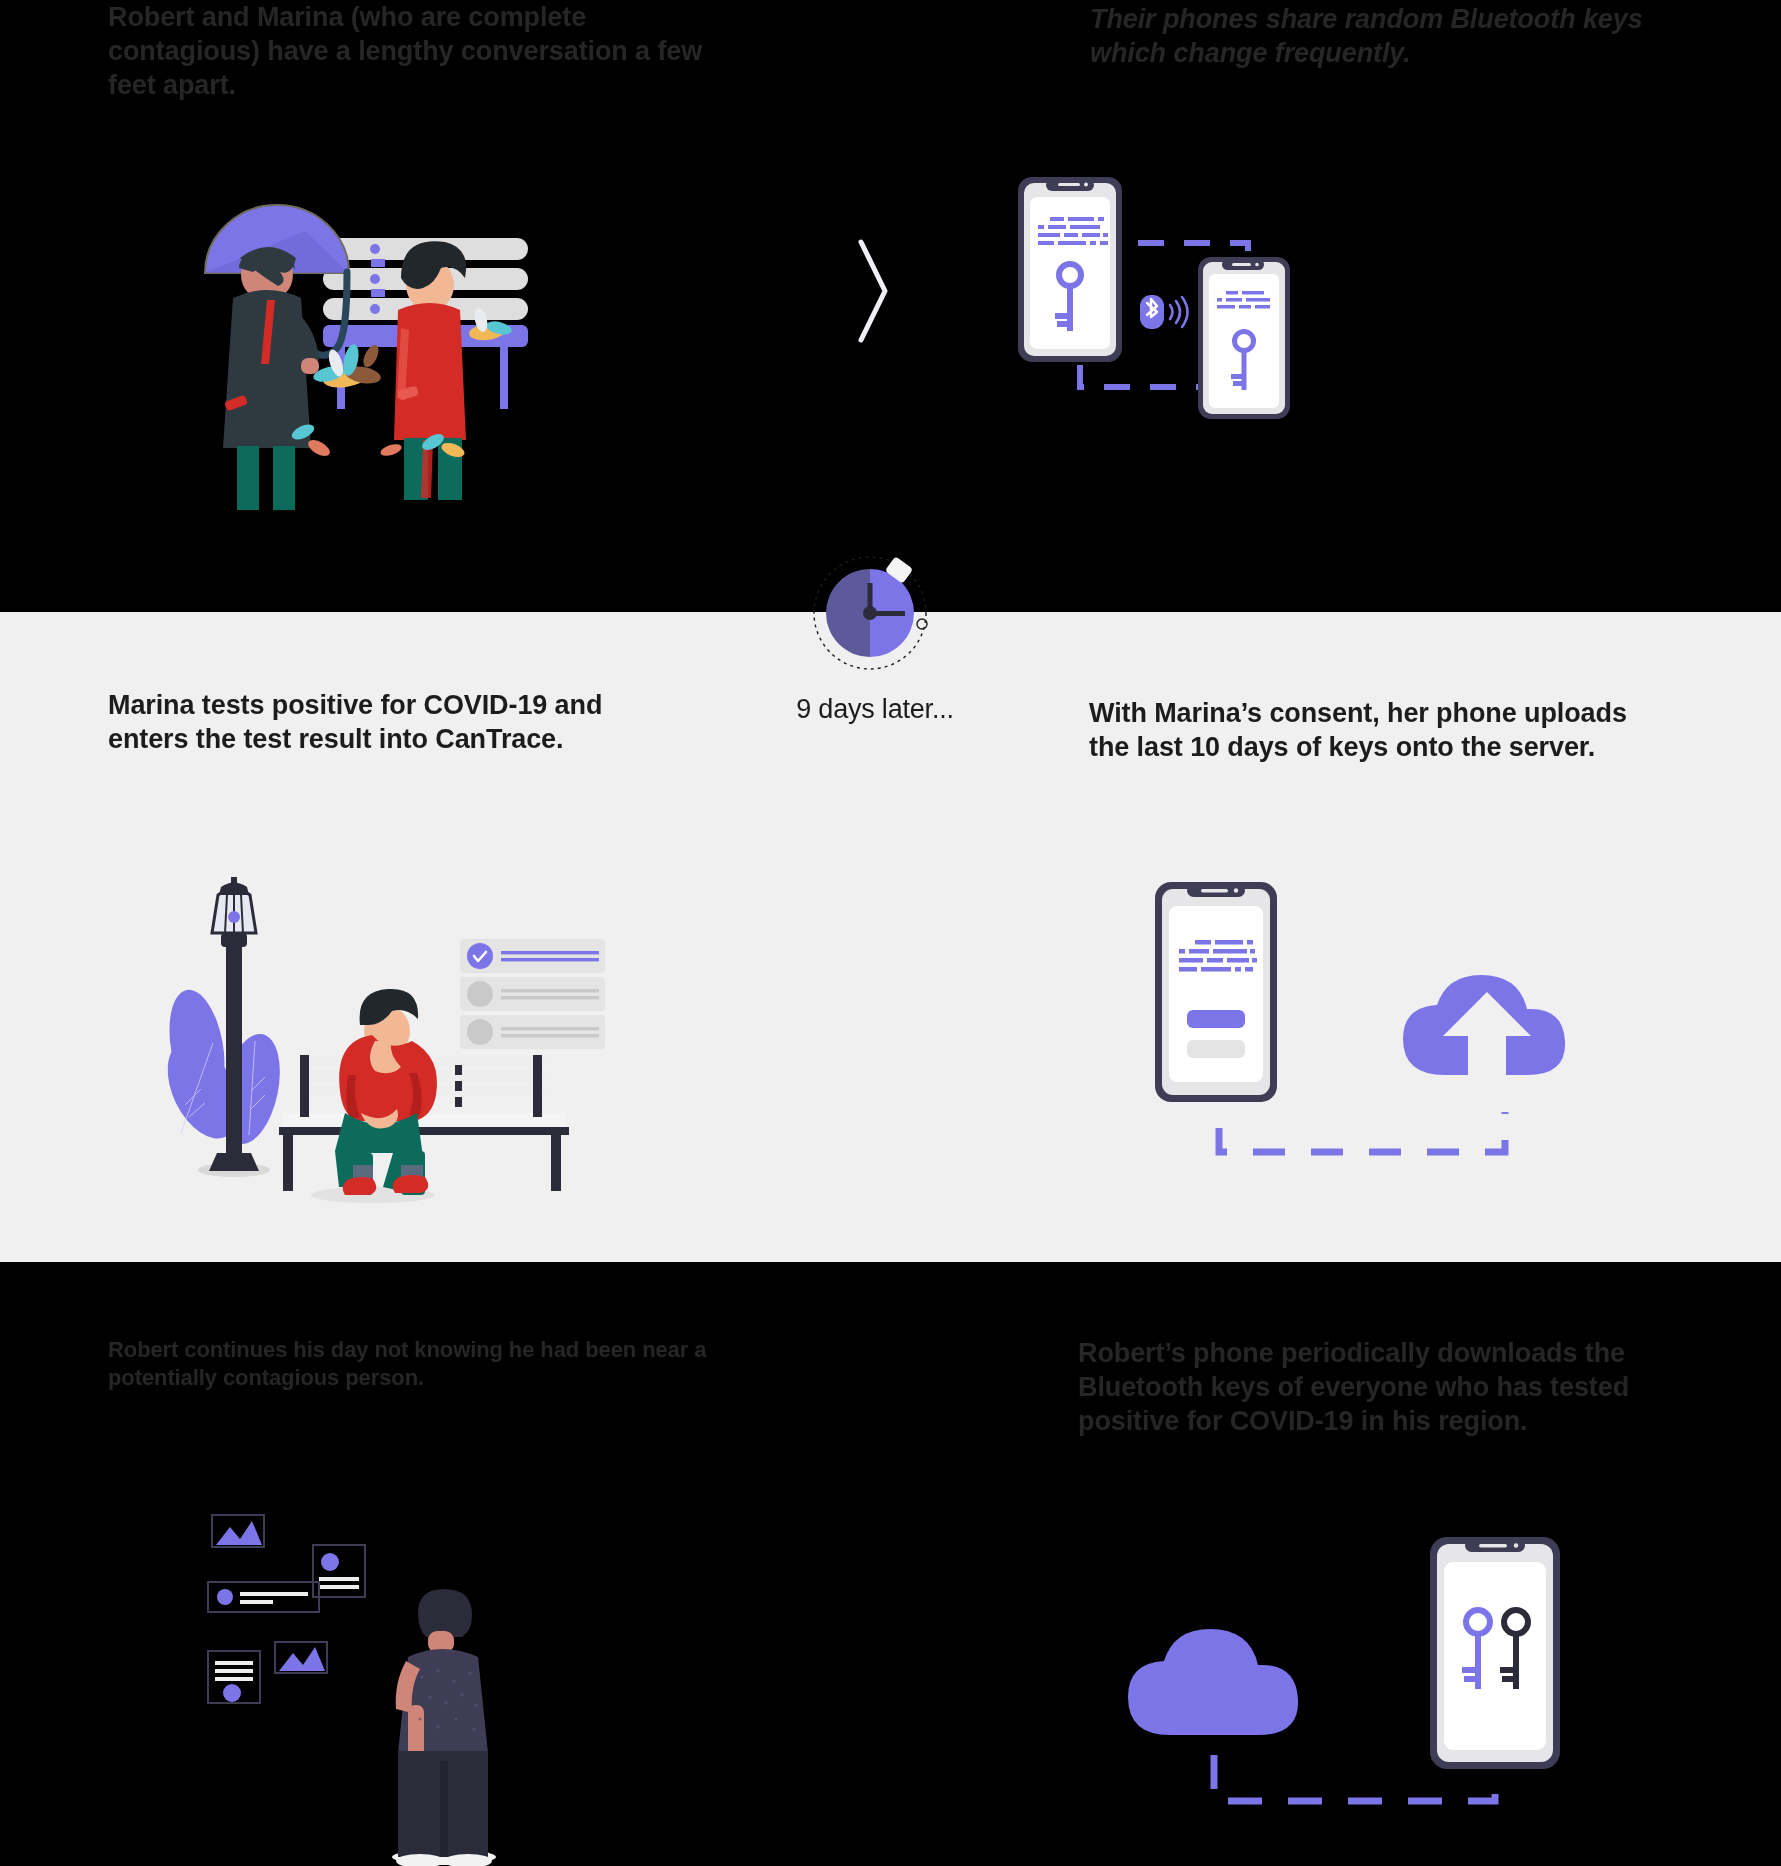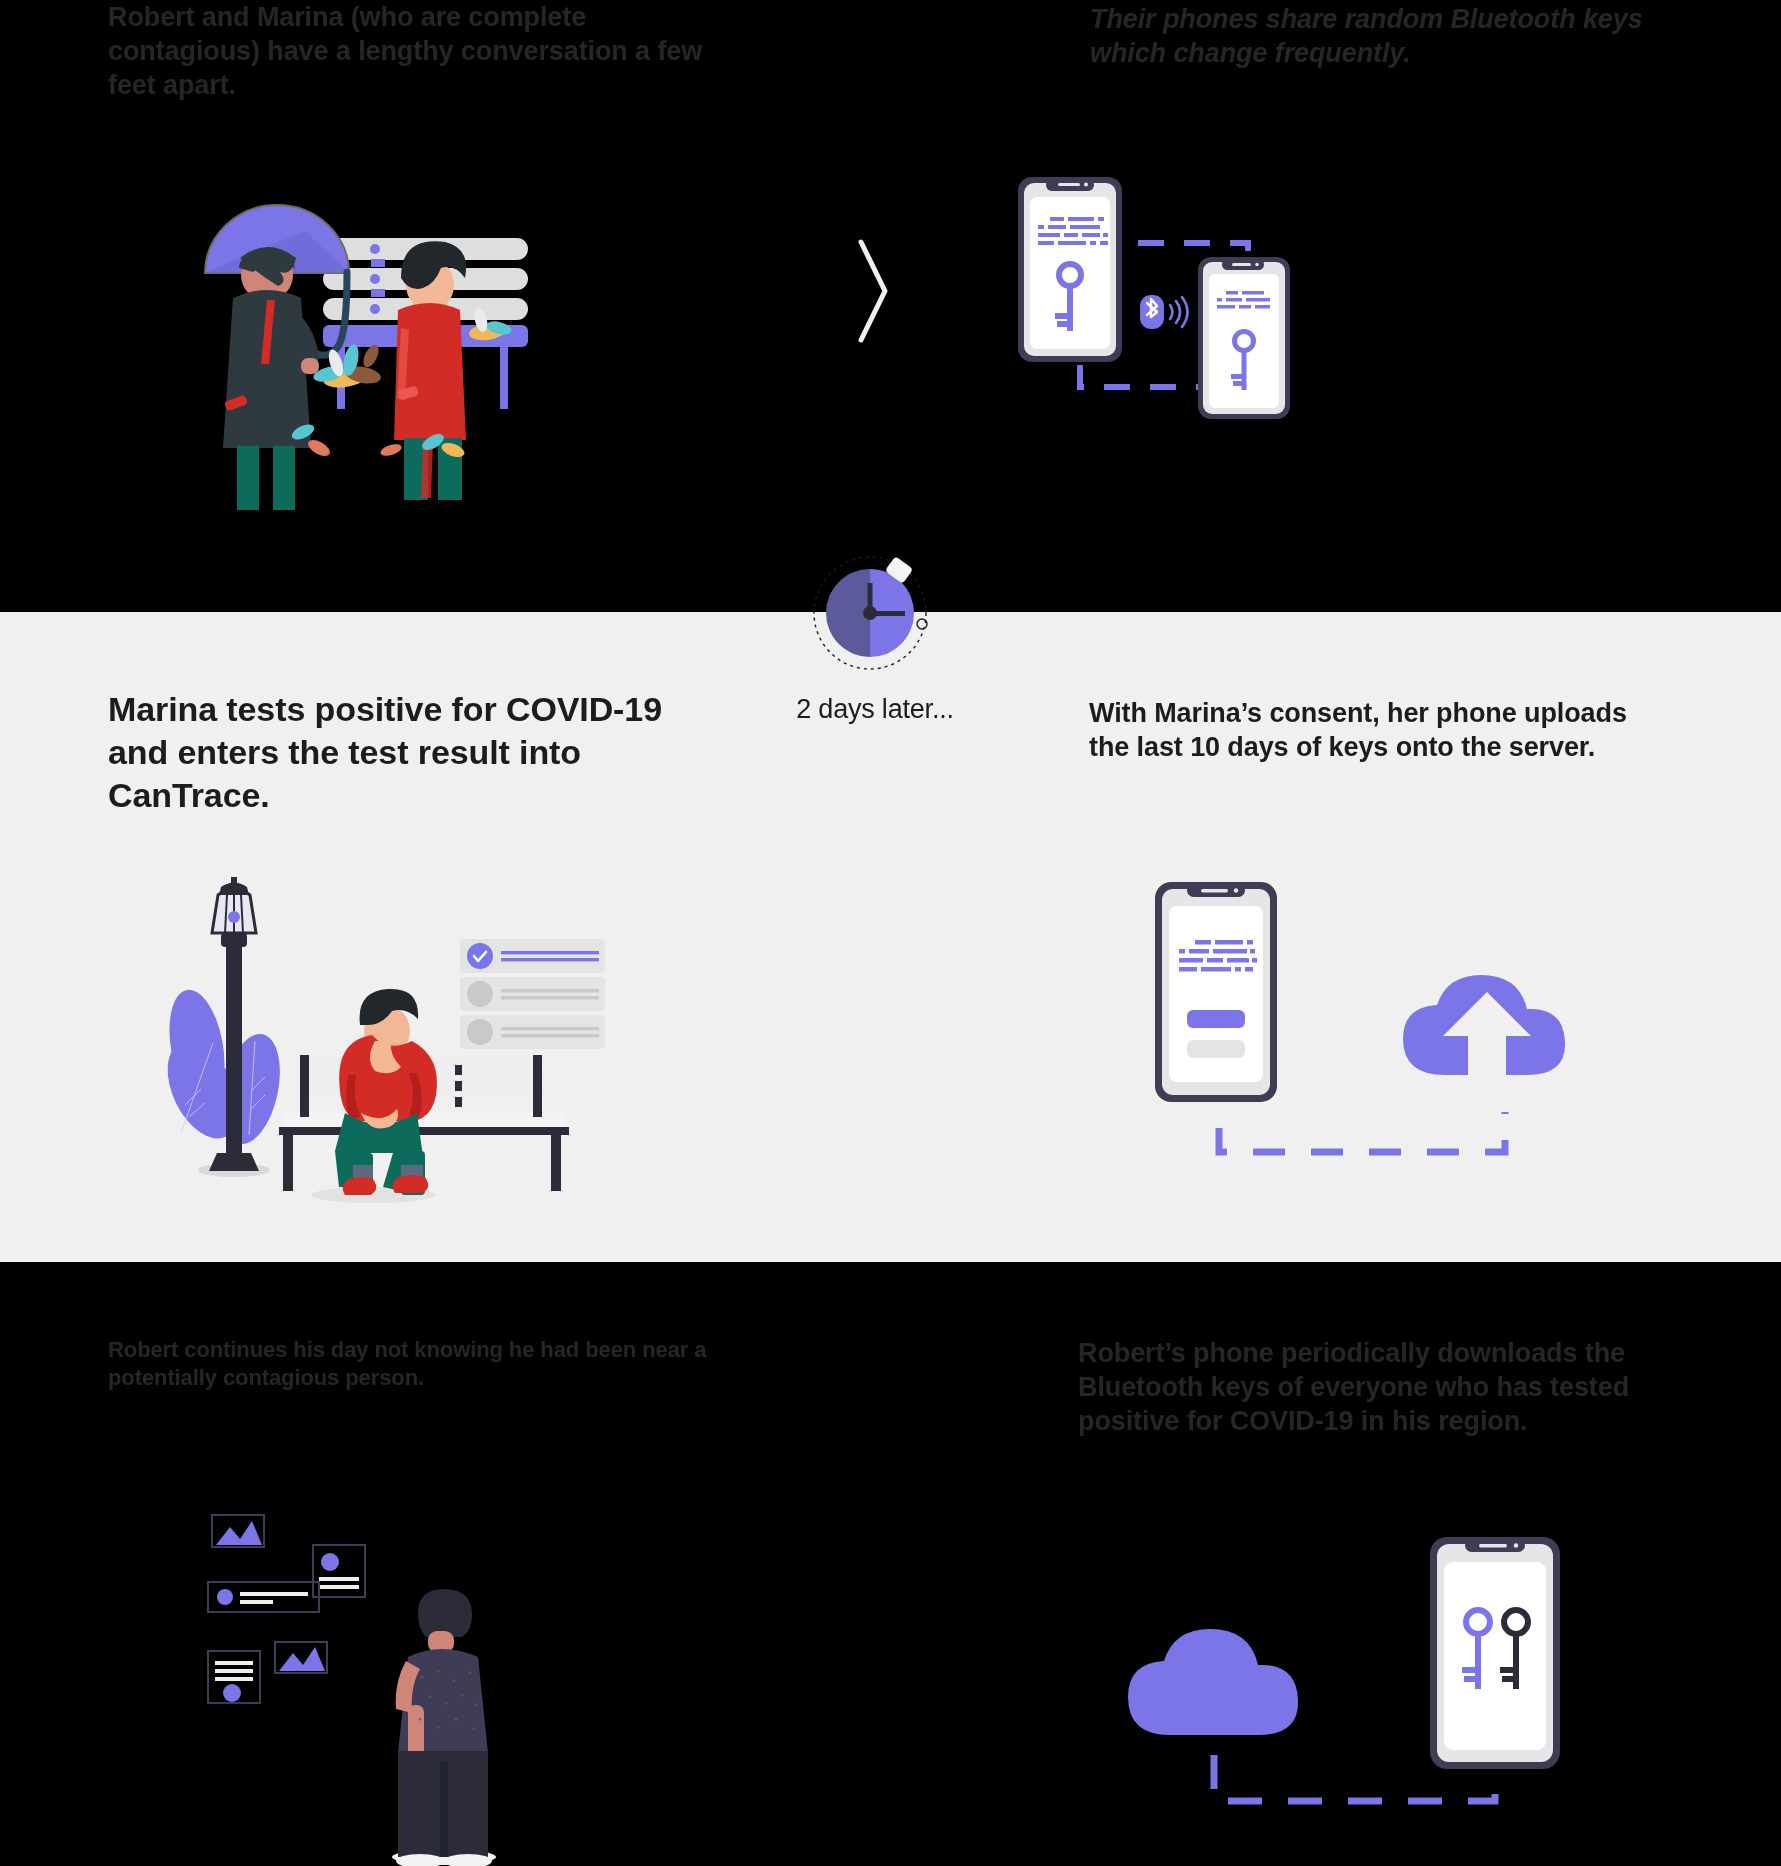--- a/index.html
+++ b/index.html
@@ -32,21 +32,21 @@
     position: absolute;
     font-weight: 700;
     line-height: 1.26;
     letter-spacing: -0.1px;
   }
   .caption.dim  { color: #262626; }
   .caption.lit  { color: #1c1c1c; }
 
   .c1 { left: 108px;  top: 0px;    width: 610px; font-size: 27px; }
   .c2 { left: 1090px; top: 2px;    width: 600px; font-size: 27px; font-style: italic; }
-  .c3 { left: 108px;  top: 688px;  width: 560px; font-size: 34px; }
+  .c3 { left: 108px;  top: 688px;  width: 560px; font-size: 27px; }
   .c4 { left: 1089px; top: 696px;  width: 580px; font-size: 27px; }
   .c5 { left: 108px;  top: 1336px; width: 620px; font-size: 22px; }
   .c6 { left: 1070px; top: 1336px; width: 600px; font-size: 27px; margin-left: 8px; }
 
   .divider-label {
     position: absolute;
     left: 760px;
     top: 694px;
     width: 230px;
     text-align: center;
@@ -252,21 +252,21 @@
       <circle cx="112" cy="71" r="5" fill="none" stroke="#1c1c1c" stroke-width="1.4"></circle>
       <path d="M60 16 A44 44 0 0 1 60 104 Z" fill="#7b75e8"></path>
       <path d="M60 16 A44 44 0 0 0 60 104 Z" fill="#5d5a9c"></path>
       <rect x="78" y="8" width="22" height="18" rx="4" fill="#f4f4f4" transform="rotate(36 89 17)"></rect>
       <rect x="57.5" y="30" width="5" height="33" fill="#2b2b3a"></rect>
       <rect x="60" y="58" width="35" height="5" fill="#2b2b3a"></rect>
       <circle cx="60" cy="60" r="7" fill="#2b2b3a"></circle>
     </svg>
   </div>
 
-  <div class="divider-label">2 days later...</div>
+  <div class="divider-label">9 days later...</div>
 
   <div class="caption lit c3">Marina tests positive for COVID-19 and enters the test result into CanTrace.</div>
 
   <div class="caption lit c4">With Marina’s consent, her phone uploads the last 10 days of keys onto the server.</div>
 
   <div class="ill" id="ill-bench">
     <svg width="450" height="330" viewBox="0 0 450 330">
 
       <g>
         <ellipse cx="48" cy="225" rx="30" ry="52" fill="#7b75e8" transform="rotate(-26 48 225)"></ellipse>

